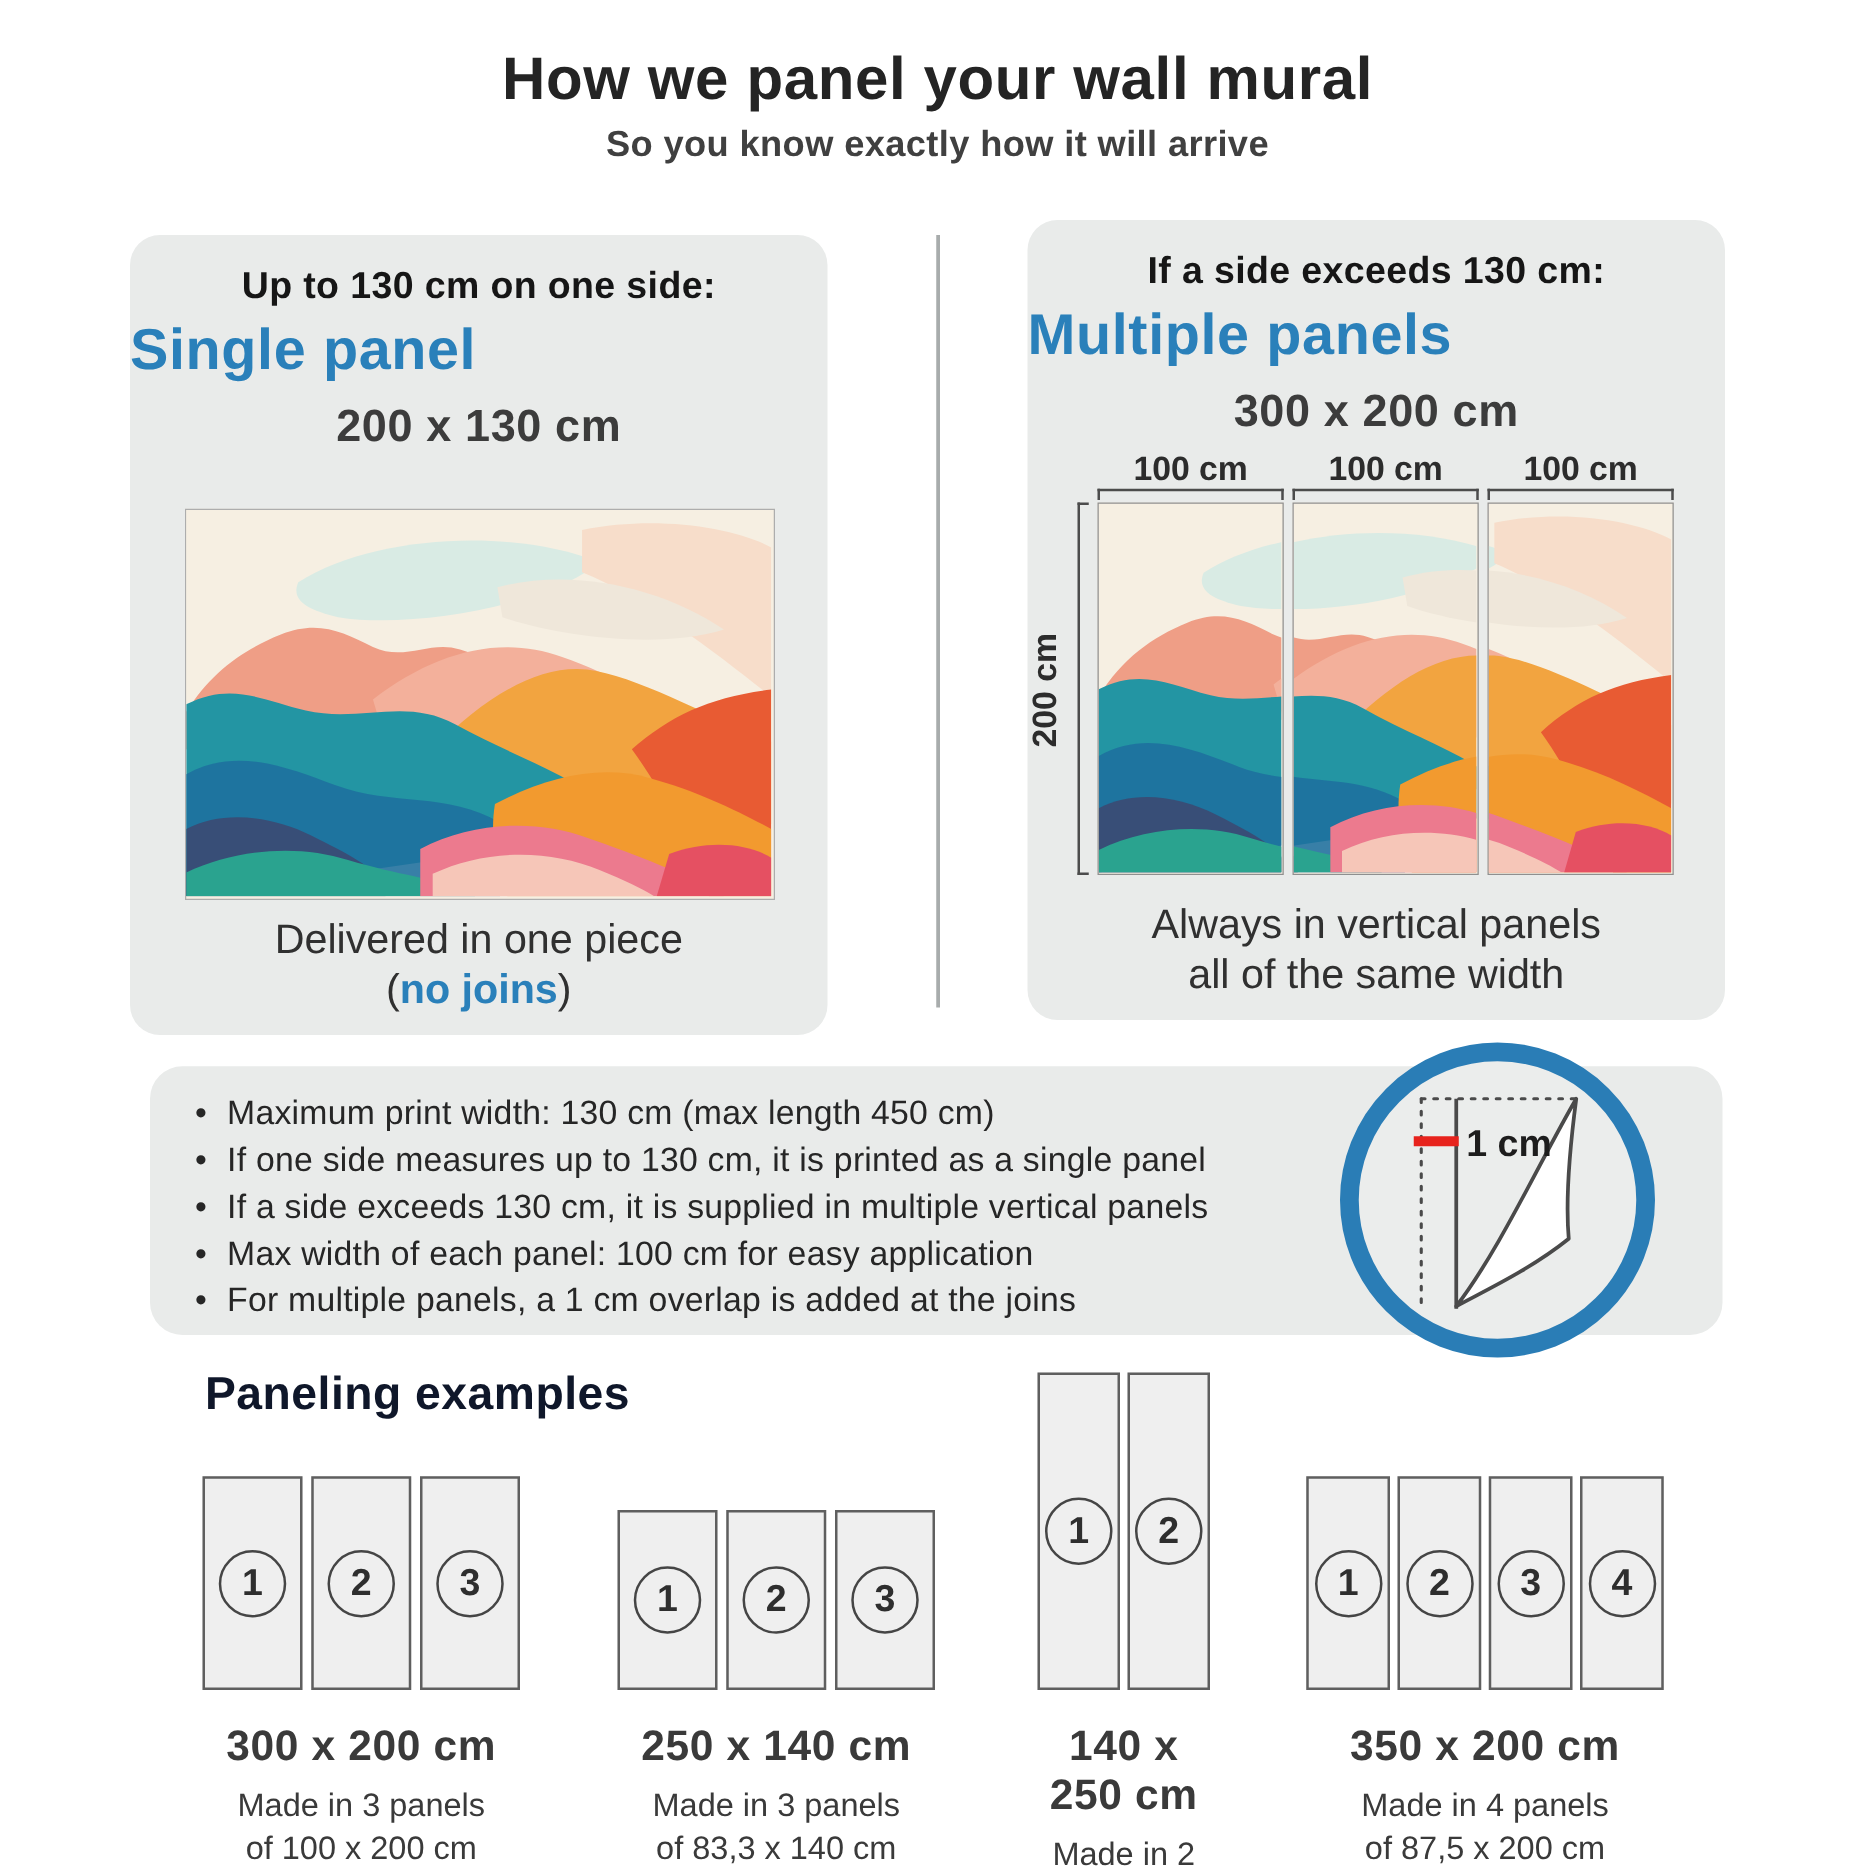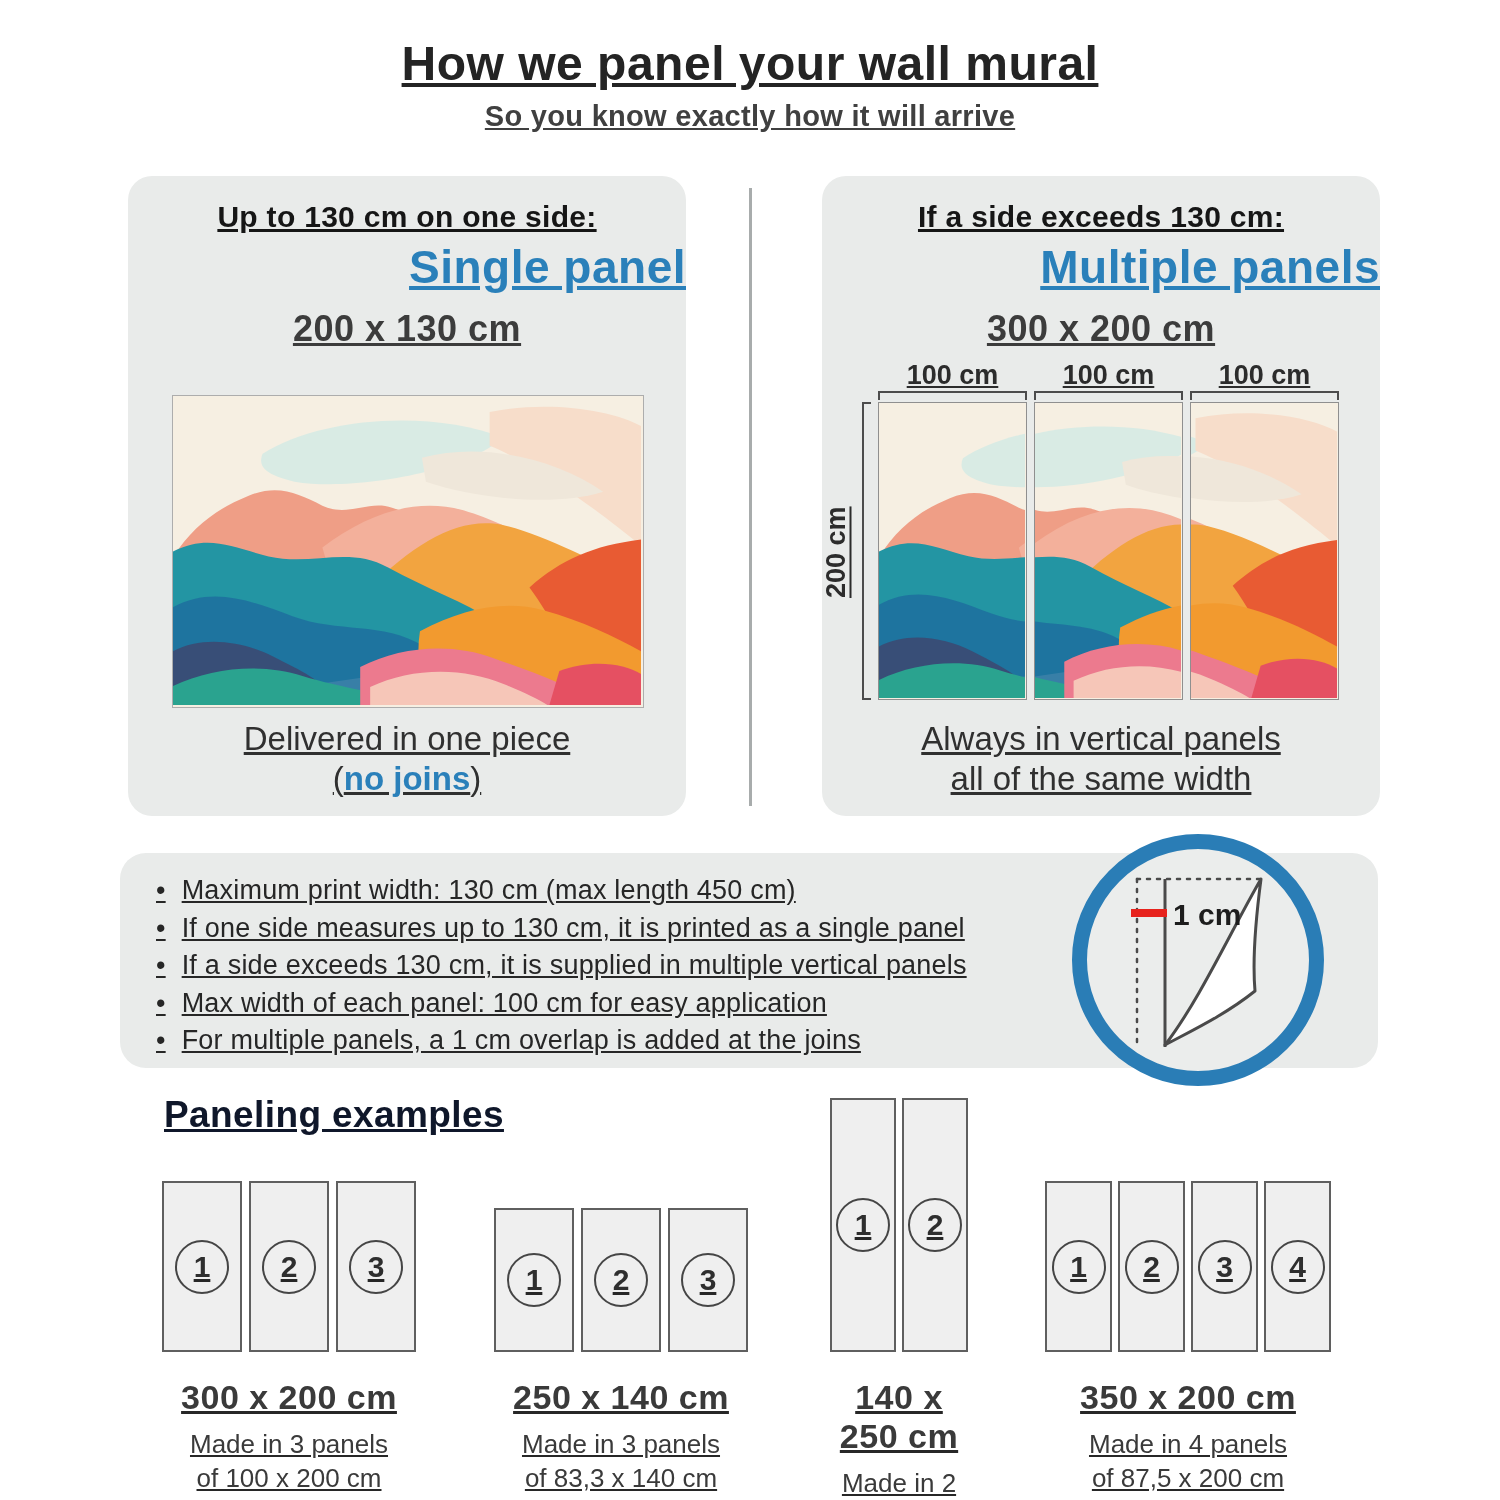--- a/index.html
+++ b/index.html
@@ -1,33 +1,33 @@
 <!DOCTYPE html>
 <html><head>
 <meta charset="utf-8">
 <style>
   html,body{margin:0;padding:0;background:#ffffff;}
   .stage{
     position:relative;width:1500px;height:1500px;background:#ffffff;overflow:hidden;
     font-family:"Liberation Sans", sans-serif;color:#272727;
   }
-  .abs{position:absolute;text-decoration:underline;}
+  .abs{position:absolute;}
 
   
   .page-title{top:36px;left:0;width:100%;text-align:center;font-size:48px;font-weight:800;color:#242424;letter-spacing:.5px;}
   .page-subtitle{top:100px;left:0;width:100%;text-align:center;font-size:29px;font-weight:700;color:#404040;letter-spacing:.3px;}
 
   
   .card{background:#e9ebea;border-radius:24px;width:558px;height:640px;top:176px;}
-  .card-left{left:128px;}
+  .card-left{left:104px;margin-top:12px;}
   .card-right{left:822px;}
   .divider{left:749px;top:188px;width:3px;height:618px;background:#a8acac;}
 
   .card-condition{top:24px;left:0;width:100%;text-align:center;font-size:30px;font-weight:800;color:#161616;letter-spacing:.3px;}
-  .card-heading{top:64px;left:0;width:100%;text-align:right;font-size:46px;font-weight:800;color:#2a80ba;letter-spacing:.5px;}
+  .card-heading{top:64px;left:0;width:100%;text-align:left;font-size:46px;font-weight:800;color:#2a80ba;letter-spacing:.5px;}
   .card-dims{top:132px;left:0;width:100%;text-align:center;font-size:36px;font-weight:800;color:#3c3c3c;letter-spacing:.5px;}
 
   .mural-frame{left:44px;top:219px;width:470px;height:311px;border:1px solid #adadad;background:#f6efe2;}
   .mural-frame svg{display:block;}
 
   .card-footer1{top:544px;left:0;width:100%;text-align:center;font-size:33px;color:#303030;}
   .card-footer2{top:584px;left:0;width:100%;text-align:center;font-size:33px;color:#303030;}
   .joins-highlight{color:#2a80ba;font-weight:800;text-align:center;}
 
   

